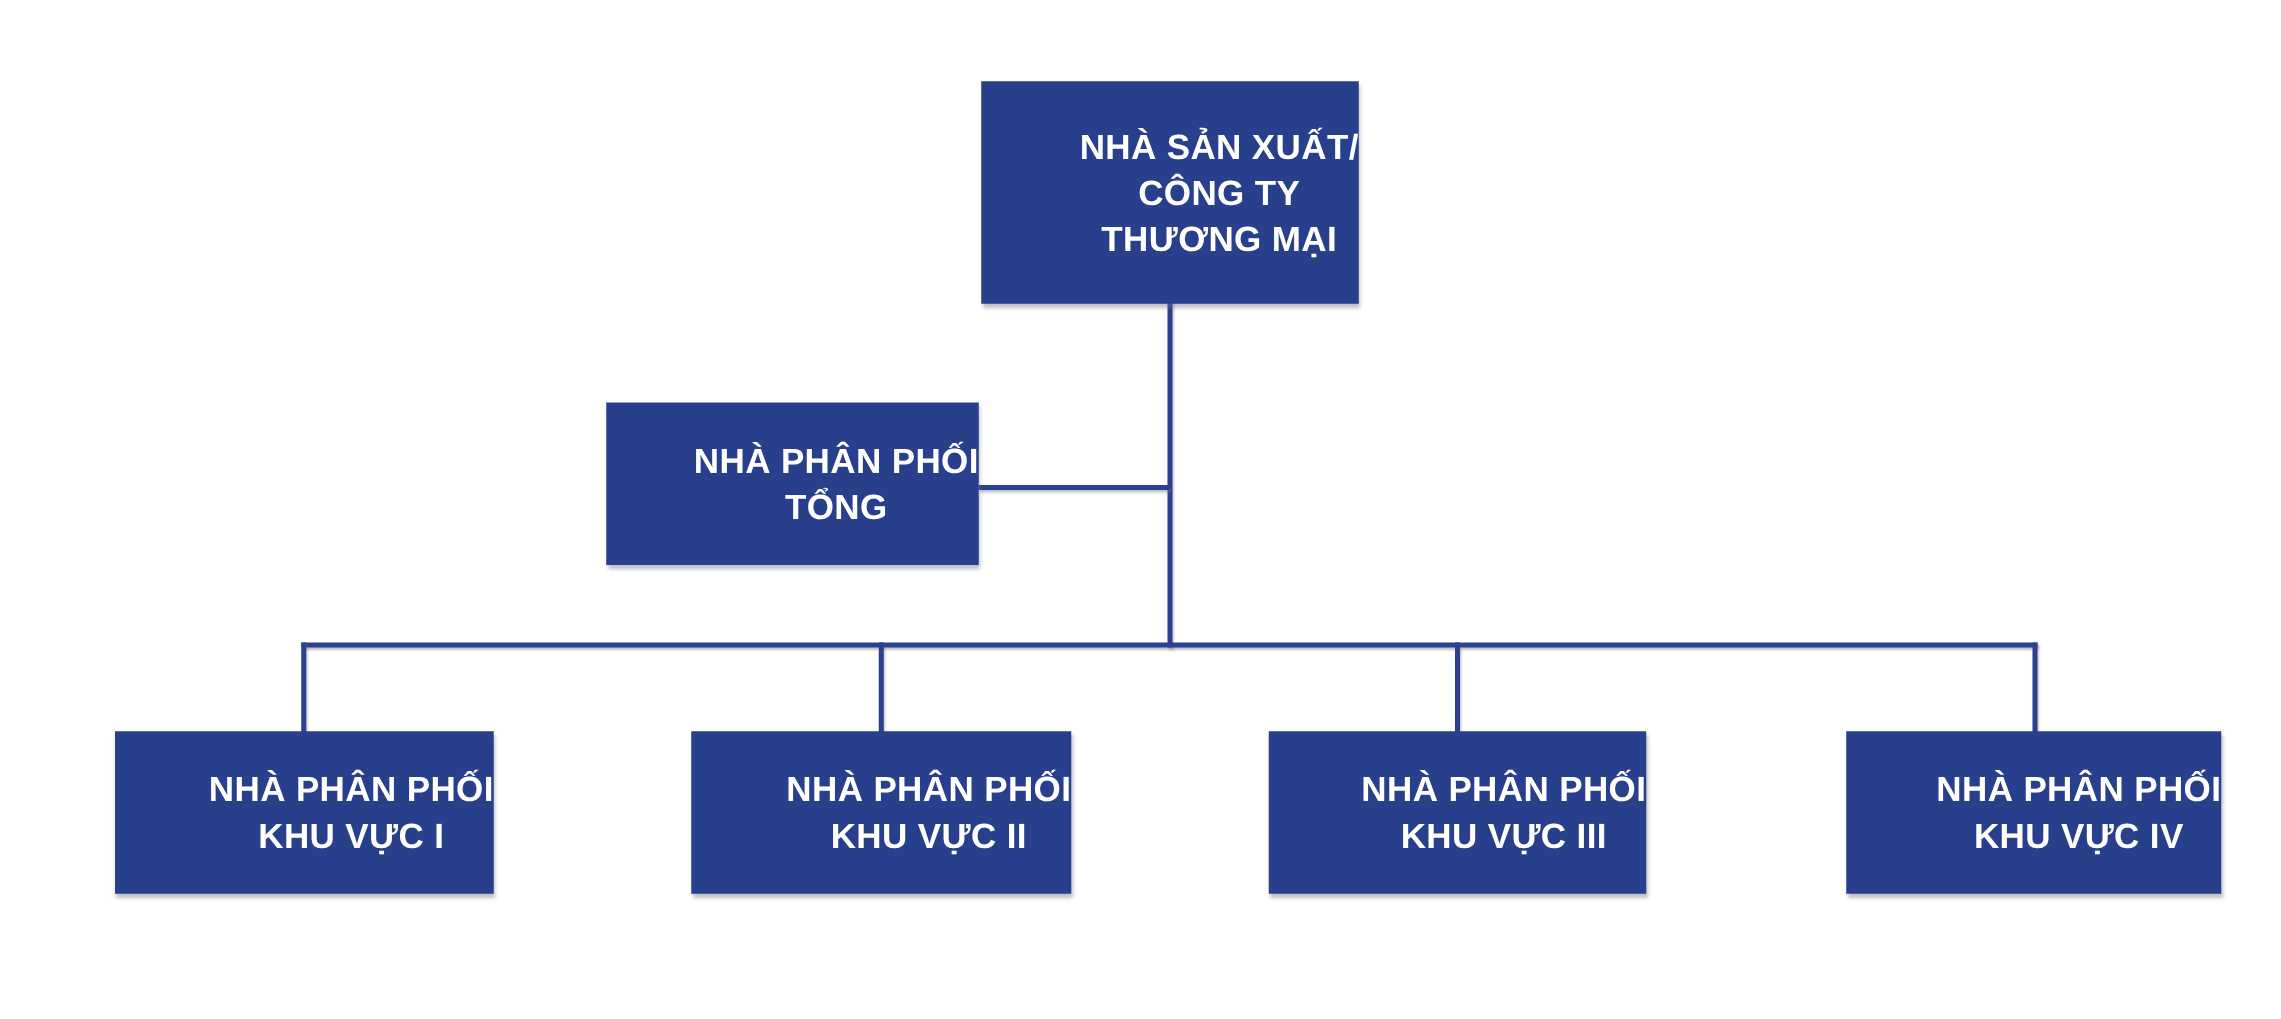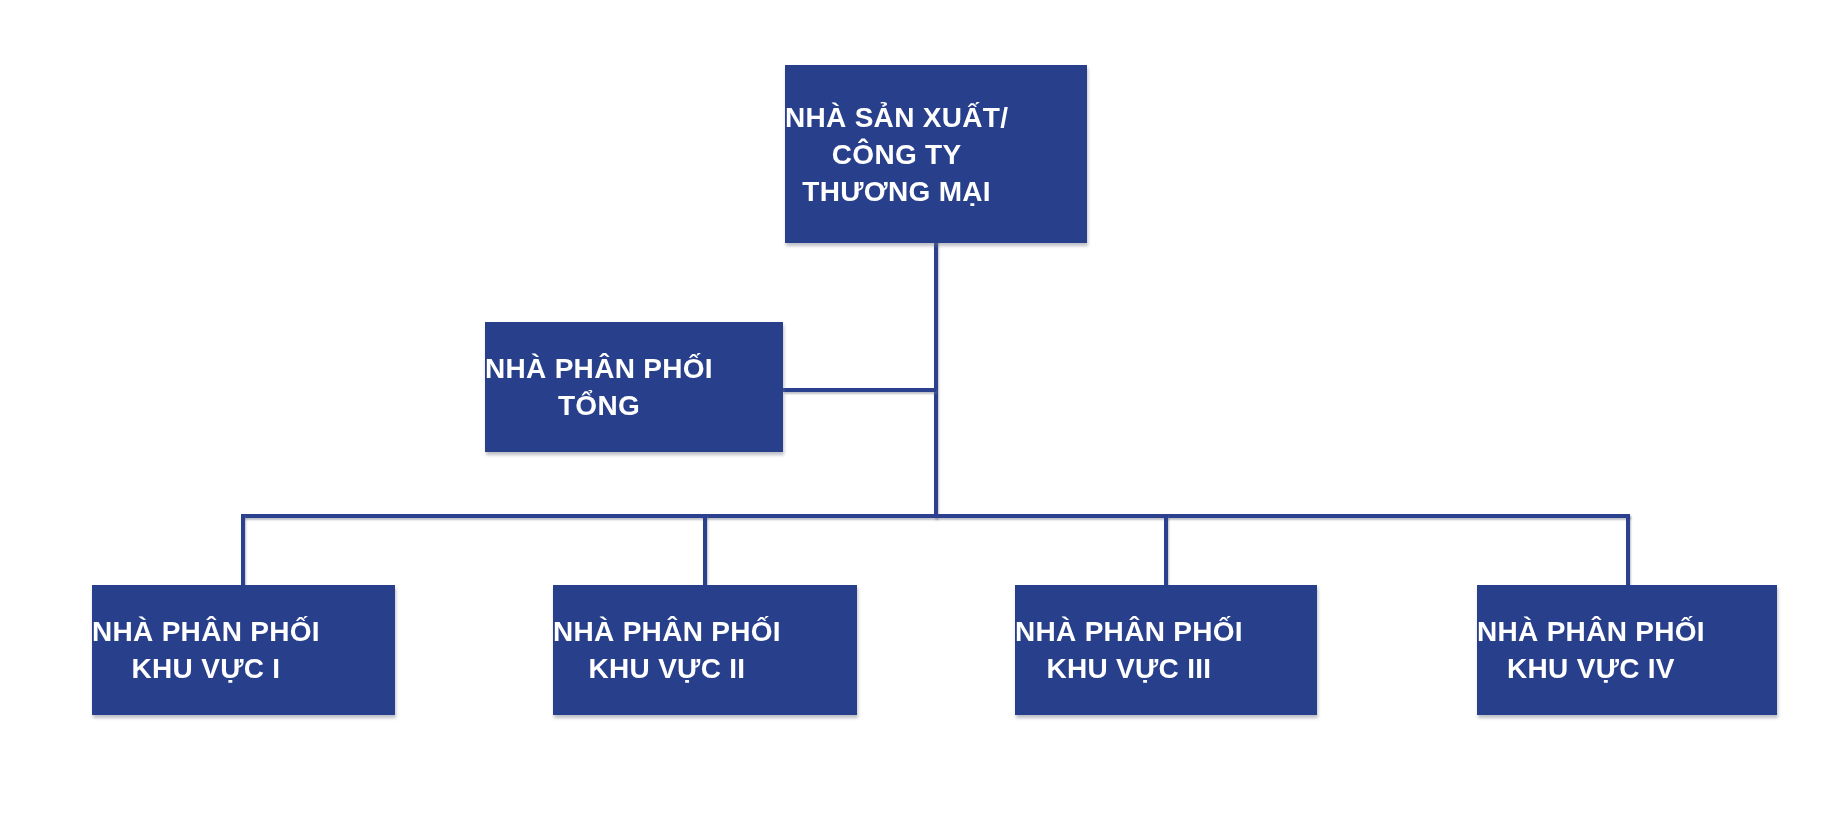--- a/index.html
+++ b/index.html
@@ -18,21 +18,21 @@
     position: absolute;
     background: var(--connector, #2B418F);
     box-shadow: 1px 2px 2px rgba(110,115,130,0.45);
   }
   .node {
     position: absolute;
     background: var(--box-fill, #283F8C);
     color: var(--box-text, #ffffff);
     display: flex;
     align-items: center;
-    justify-content: flex-start;
+    justify-content: flex-end;
     text-align: center;
     box-shadow: 1px 3px 3px rgba(110,115,130,0.45);
   }
   .node .label {
     white-space: pre-line;
     font-weight: bold;
     font-size: 28px;
     line-height: 37px;
     letter-spacing: 0.3px;
   }

